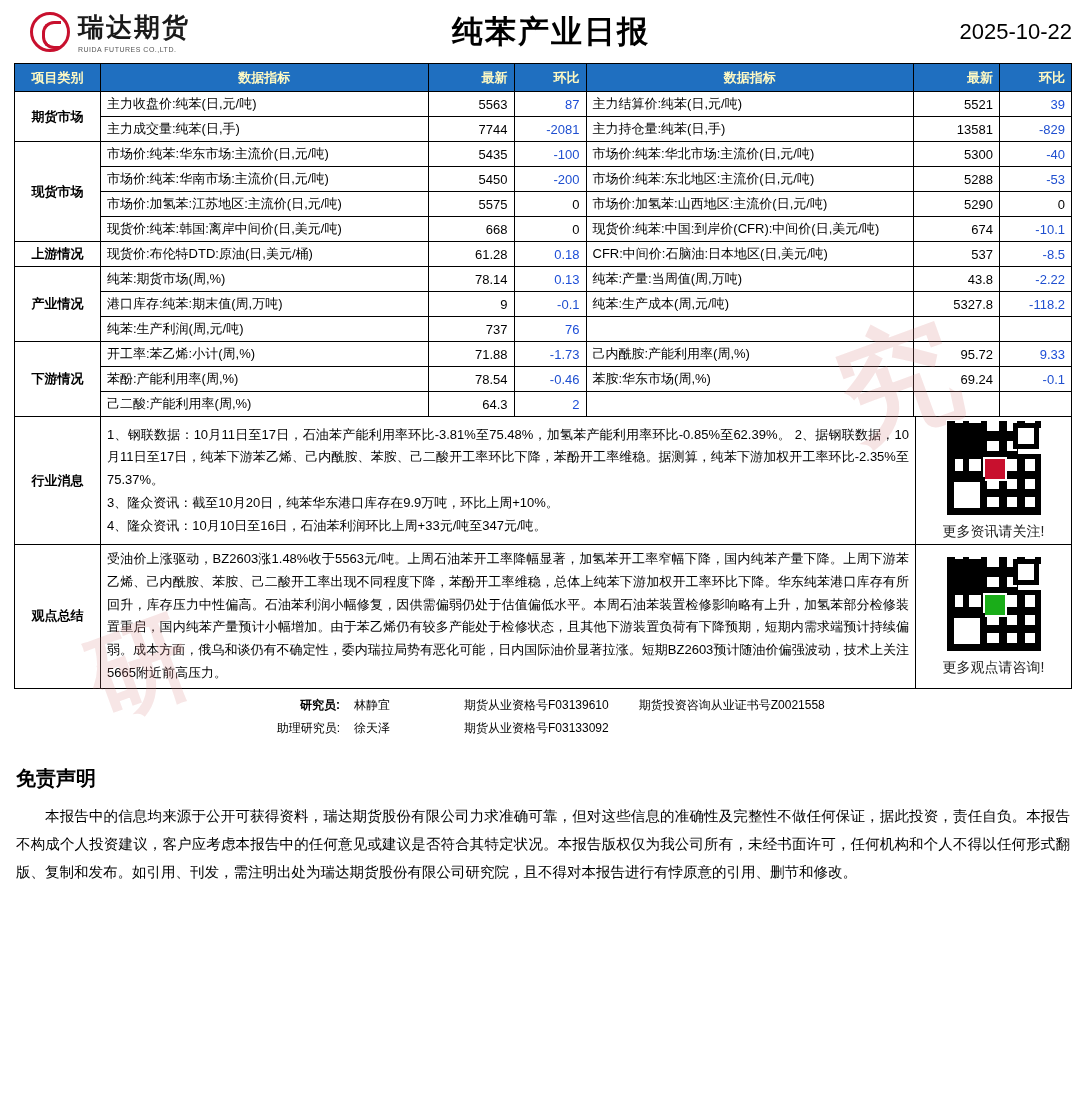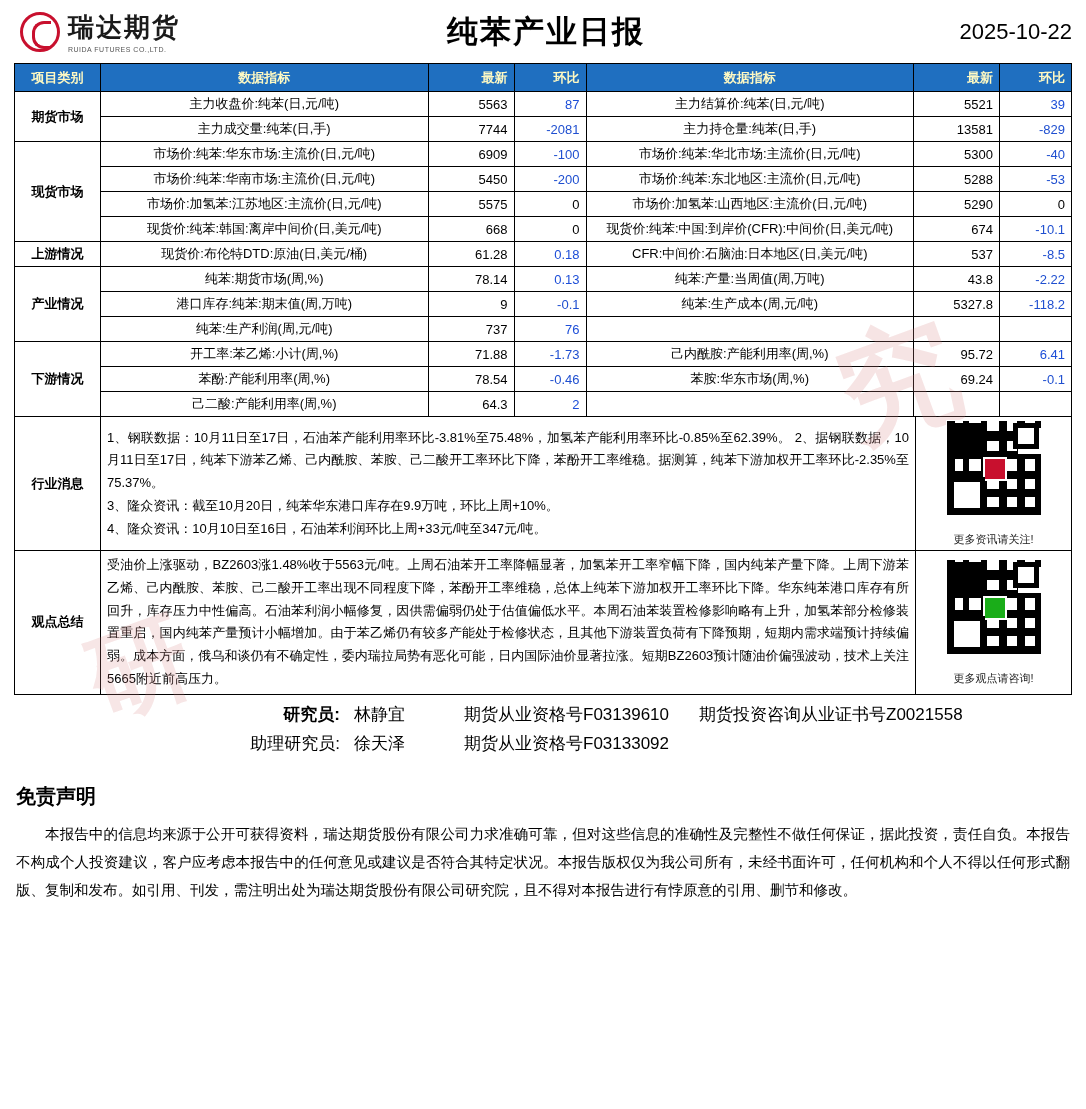--- a/index.html
+++ b/index.html
@@ -10,21 +10,21 @@
     font-family: "Liberation Sans", "DejaVu Sans", sans-serif;
     color: #000;
     font-size: 13px;
   }
   .page { width: 1086px; position: relative; }
 
   
   .header {
     display: flex;
     align-items: center;
-    padding: 10px 14px 6px 20px;
+    padding: 10px 14px 6px 30px;
   }
   .logo-wrap { display: flex; align-items: center; width: 230px; }
   .logo-mark {
     width: 40px; height: 40px; border-radius: 50%;
     border: 3px solid #c8102e;
     position: relative; flex: none;
   }
   .logo-mark::before {
     content: ""; position: absolute; left: 9px; top: 6px;
     width: 16px; height: 22px;
@@ -50,21 +50,21 @@
   }
   thead th {
     background: #1f6fc0;
     color: #fef9c3;
     font-weight: bold;
     text-align: center;
     height: 28px;
     font-size: 14px;
   }
   .cat { text-align: center; font-weight: bold; width: 86px; }
-  .ind { text-align: center; }
+  .ind { text-align: left; }
   .num { text-align: right; width: 86px; }
   .chg { text-align: right; width: 72px; }
   .up { color: #1d4ed8; }
   .down { color: #1f4fd0; }
   .flat { color: #000; }
 
   
   .block-td { padding: 8px 10px; line-height: 1.75; font-size: 13.5px; text-align: justify; }
   .block-td p { margin: 0; }
   .qr-cell { width: 156px; text-align: center; vertical-align: middle; padding: 6px; }
@@ -86,25 +86,25 @@
   .qr-corner-tr {
     position: absolute; right: 2px; top: 2px; width: 26px; height: 26px;
     border: 5px solid #000; background: #fff;
   }
   .qr-center {
     position: absolute; left: 36px; top: 36px; width: 24px; height: 24px;
     background: #c8102e; border: 2px solid #fff; color: #fff;
     font-size: 8px; line-height: 20px; text-align: center;
   }
   .qr-center.green { background: #1aad19; }
-  .qr-caption { font-size: 11px; margin-top: 16px; color: #222; }
+  .qr-caption { font-size: 14px; margin-top: 7px; color: #222; }
 
   
   .researchers { width: 1058px; margin: 8px 14px 0 14px; }
-  .res-row { display: flex; font-size: 17px; margin-bottom: 6px; }
+  .res-row { display: flex; font-size: 12px; margin-bottom: 6px; }
   .res-label { width: 340px; text-align: right; font-weight: bold; padding-right: 14px; }
   .res-label.sub { font-weight: normal; }
   .res-name { width: 110px; }
   .res-cert { }
   .res-cert2 { margin-left: 30px; }
 
   
   .disc-title { font-size: 20px; font-weight: bold; margin: 28px 0 10px 16px; }
   .disc-body {
     margin: 0 16px; font-size: 14.5px; line-height: 1.95; text-align: justify;
@@ -175,21 +175,21 @@
           <td class="ind">主力成交量:纯苯(日,手)</td>
           <td class="num">7744</td>
           <td class="chg down">-2081</td>
           <td class="ind">主力持仓量:纯苯(日,手)</td>
           <td class="num">13581</td>
           <td class="chg down">-829</td>
         </tr>
         <tr>
           <td class="cat" rowspan="4">现货市场</td>
           <td class="ind">市场价:纯苯:华东市场:主流价(日,元/吨)</td>
-          <td class="num">6909</td>
+          <td class="num">5435</td>
           <td class="chg down">-100</td>
           <td class="ind">市场价:纯苯:华北市场:主流价(日,元/吨)</td>
           <td class="num">5300</td>
           <td class="chg down">-40</td>
         </tr>
         <tr>
           <td class="ind">市场价:纯苯:华南市场:主流价(日,元/吨)</td>
           <td class="num">5450</td>
           <td class="chg down">-200</td>
           <td class="ind">市场价:纯苯:东北地区:主流价(日,元/吨)</td>
@@ -246,21 +246,21 @@
           <td class="num"></td>
           <td class="chg flat"></td>
         </tr>
         <tr>
           <td class="cat" rowspan="3">下游情况</td>
           <td class="ind">开工率:苯乙烯:小计(周,%)</td>
           <td class="num">71.88</td>
           <td class="chg down">-1.73</td>
           <td class="ind">己内酰胺:产能利用率(周,%)</td>
           <td class="num">95.72</td>
-          <td class="chg up">6.41</td>
+          <td class="chg up">9.33</td>
         </tr>
         <tr>
           <td class="ind">苯酚:产能利用率(周,%)</td>
           <td class="num">78.54</td>
           <td class="chg down">-0.46</td>
           <td class="ind">苯胺:华东市场(周,%)</td>
           <td class="num">69.24</td>
           <td class="chg down">-0.1</td>
         </tr>
         <tr>

